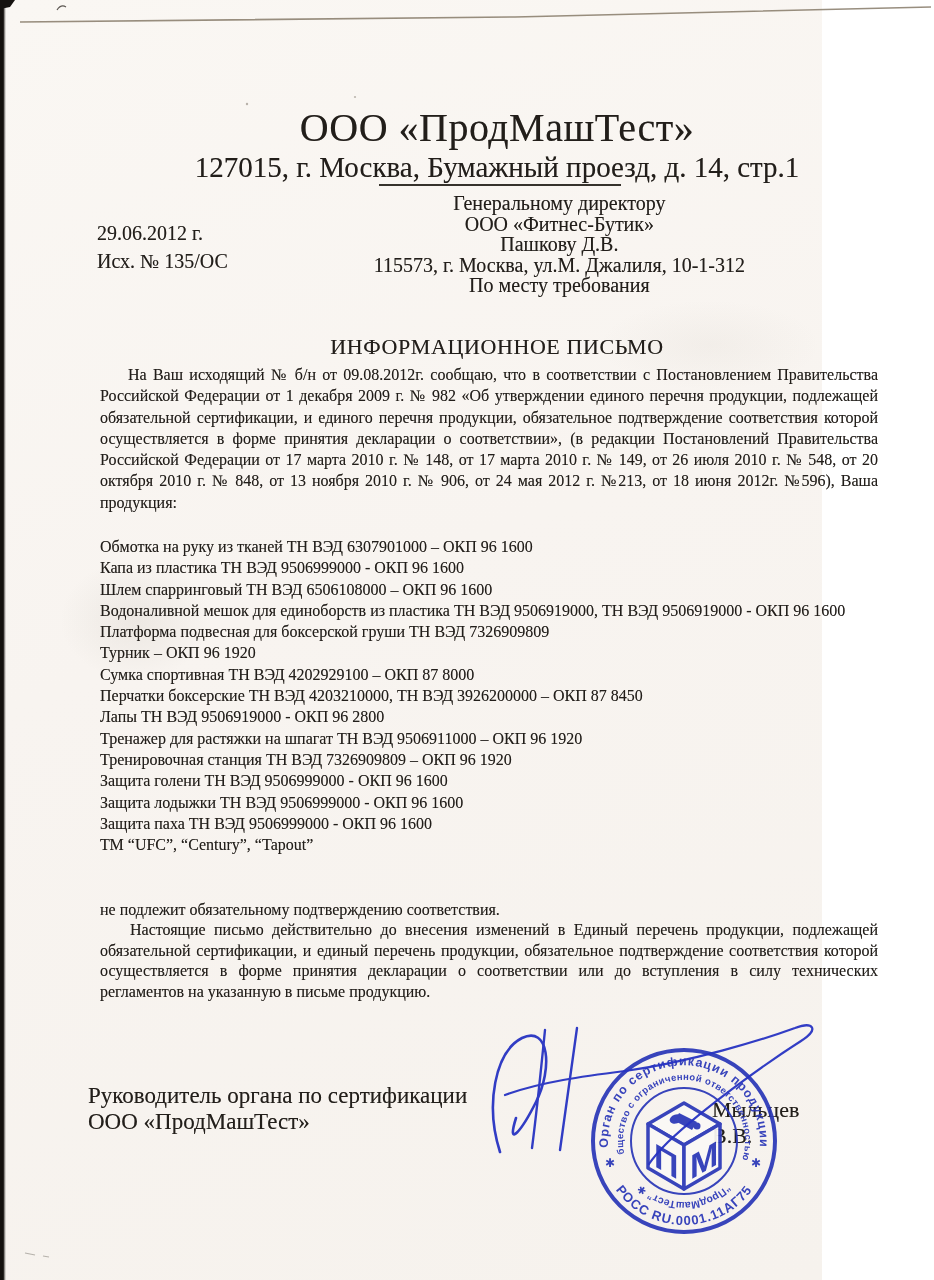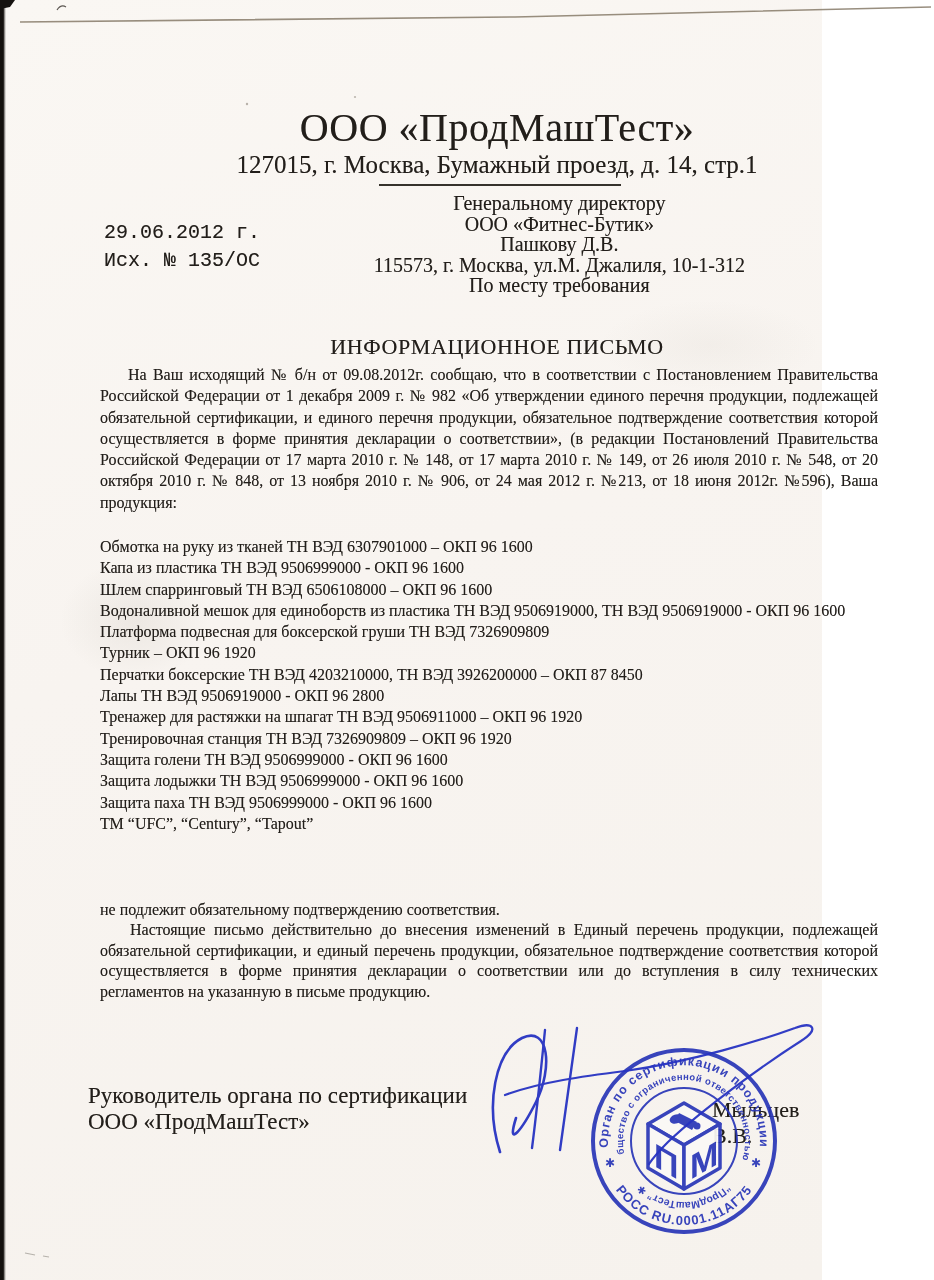--- a/index.html
+++ b/index.html
@@ -13,23 +13,23 @@
   .soft{text-shadow:0 0 .5px rgba(34,30,26,.45);}
   
   .edge-strip{position:absolute;left:0;top:0;width:6px;height:1280px;
     background:linear-gradient(90deg,#14110e 0%,#14110e 55%,rgba(20,17,14,.4) 78%,rgba(20,17,14,0) 100%);}
   .smudge{position:absolute;border-radius:50%;pointer-events:none;}
   .smudge.a{left:60px;top:560px;width:150px;height:120px;background:radial-gradient(closest-side,rgba(150,140,125,.12),rgba(150,140,125,0));}
   .smudge.b{left:600px;top:300px;width:220px;height:90px;background:radial-gradient(closest-side,rgba(160,150,135,.07),rgba(160,150,135,0));}
   
   .center-x{position:absolute;left:497px;transform:translateX(-50%);white-space:nowrap;}
   .company{top:104px;font-size:40px;letter-spacing:.5px;}
-  .hq-address{top:151px;font-size:25px;}
+  .hq-address{top:151px;font-size:29px;}
   .head-rule{position:absolute;left:379px;top:184px;width:242px;height:2px;background:#36322c;}
-  .meta{position:absolute;left:104px;top:219px;font-size:20px;line-height:28px;font-family:Liberation Mono, monospace;}
+  .meta{position:absolute;left:97px;top:219px;font-size:20px;line-height:28px;}
   .addressee{position:absolute;right:77px;top:193px;font-size:20px;line-height:20.6px;text-align:center;}
   .doc-title{top:334px;font-size:22px;letter-spacing:.6px;}
   .body-text{position:absolute;left:100px;width:778px;font-size:16px;line-height:21.3px;}
   .intro{top:364px;text-align:justify;text-indent:28px;}
   .products{top:536px;width:788px;}
   .products div{white-space:normal;}
   .conclusion{top:899px;}
   .validity{top:920px;text-align:justify;text-indent:30px;line-height:20.7px;}
   .signoff{position:absolute;left:88px;top:1083px;font-size:23px;line-height:26px;}
   .signer-name{position:absolute;left:712px;top:1097px;font-size:22px;}
@@ -67,20 +67,21 @@
 
   <div class="body-text intro soft">На Ваш исходящий № б/н от 09.08.2012г. сообщаю, что в соответствии с Постановлением Правительства Российской Федерации от 1 декабря 2009 г. № 982 «Об утверждении единого перечня продукции, подлежащей обязательной сертификации, и единого перечня продукции, обязательное подтверждение соответствия которой осуществляется в форме принятия декларации о соответствии», (в редакции Постановлений Правительства Российской Федерации от 17 марта 2010 г. № 148, от 17 марта 2010 г. № 149, от 26 июля 2010 г. № 548, от 20 октября 2010 г. № 848, от 13 ноября 2010 г. № 906, от 24 мая 2012 г. №213, от 18 июня 2012г. №596), Ваша продукция:</div>
 
   <div class="body-text products soft">
       <div>Обмотка на руку из тканей ТН ВЭД 6307901000 – ОКП 96 1600</div>
       <div>Капа из пластика ТН ВЭД 9506999000 - ОКП 96 1600</div>
       <div>Шлем спарринговый ТН ВЭД 6506108000 – ОКП 96 1600</div>
       <div>Водоналивной мешок для единоборств из пластика  ТН ВЭД 9506919000, ТН ВЭД 9506919000 - ОКП 96 1600</div>
       <div>Платформа подвесная для боксерской груши ТН ВЭД 7326909809</div>
       <div>Турник – ОКП 96 1920</div>
+      <div>Сумка спортивная ТН ВЭД  4202929100 – ОКП 87 8000</div>
       <div>Перчатки боксерские ТН ВЭД 4203210000, ТН ВЭД 3926200000 – ОКП 87 8450</div>
       <div>Лапы ТН ВЭД 9506919000 - ОКП 96 2800</div>
       <div>Тренажер для растяжки на шпагат ТН ВЭД 9506911000 – ОКП 96 1920</div>
       <div>Тренировочная станция ТН ВЭД 7326909809 – ОКП 96 1920</div>
       <div>Защита голени ТН ВЭД 9506999000 - ОКП 96 1600</div>
       <div>Защита лодыжки ТН ВЭД 9506999000 - ОКП 96 1600</div>
       <div>Защита паха ТН ВЭД 9506999000 - ОКП 96 1600</div>
       <div>ТМ “UFC”, “Century”, “Tapout”</div>
     </div>
 

